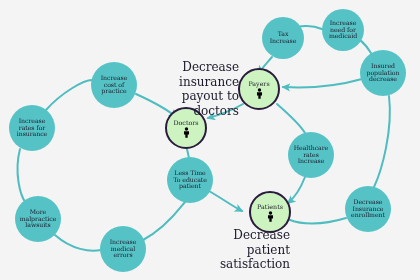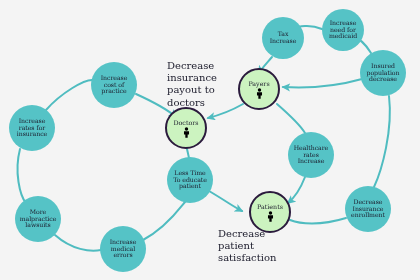--- a/index.html
+++ b/index.html
@@ -36,22 +36,22 @@
     padding-top:2px;
   }
   .actor .alabel{display:block;}
   .actor .person{
     display:block;
     width:9px;height:11px;
     margin-top:1px;
   }
   .freetext{
     position:absolute;
-    text-align:left;
-    font-size:10px;
+    text-align:right;
+    font-size:12px;
     color:#1b1b2b;
     line-height:1.22;
     white-space:pre-line;
   }
 </style>
 </head>
 <body>
 
 <div id="canvas">
 

